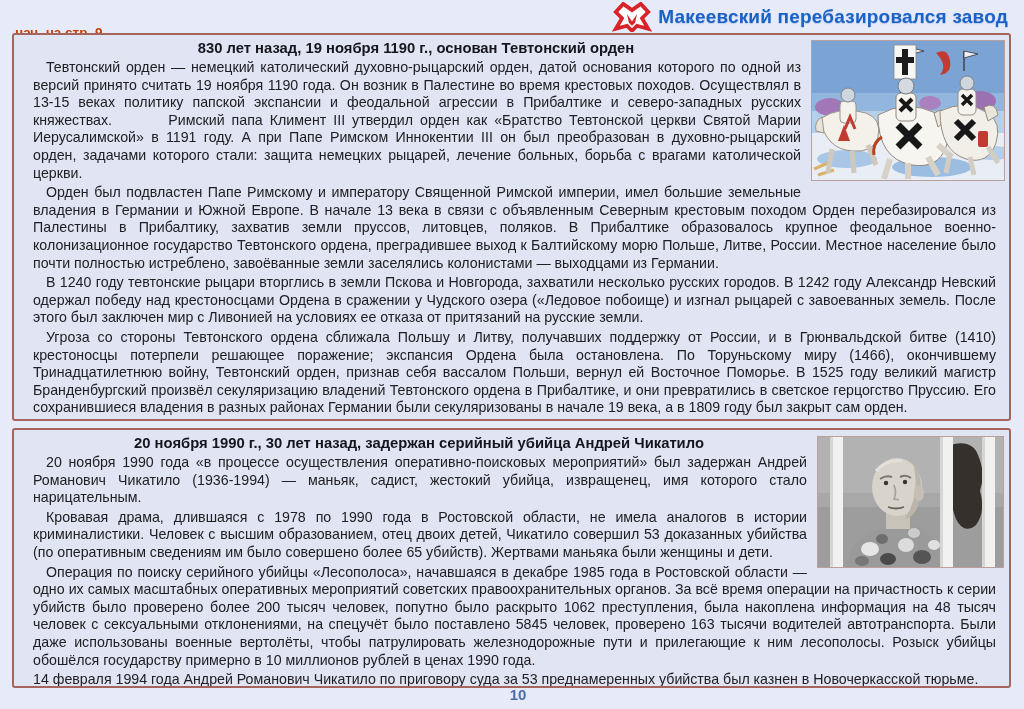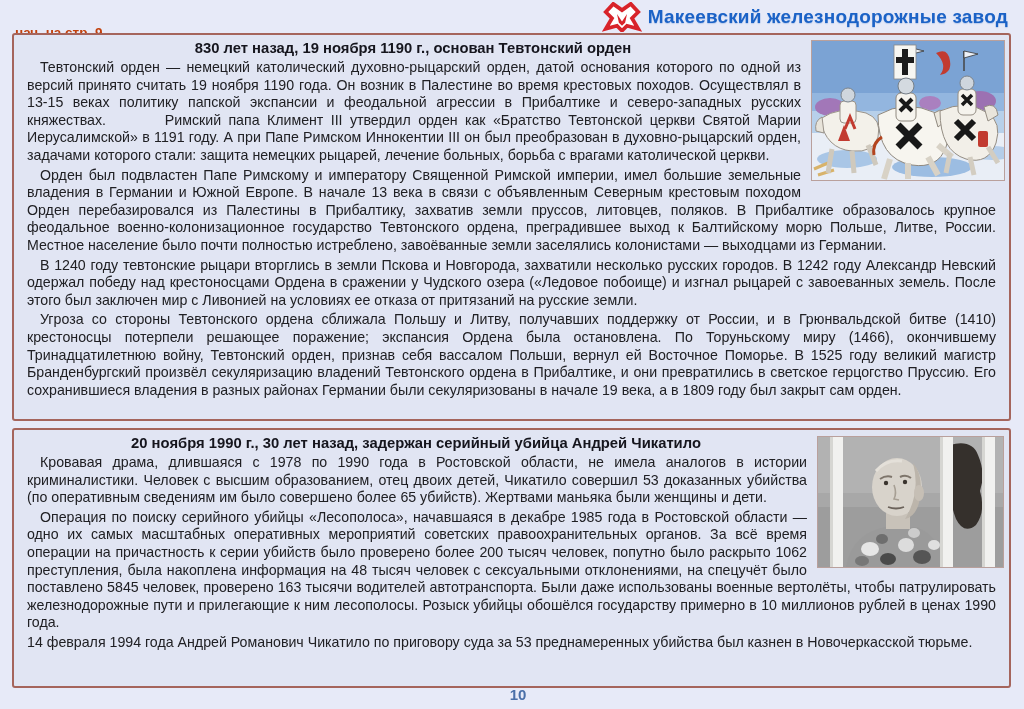--- a/index.html
+++ b/index.html
@@ -25,21 +25,21 @@
     letter-spacing:.2px;
   }
   .logo{width:40px;height:30px;display:block;}
   
   .article-box{
     position:absolute;left:12px;width:999px;
     box-sizing:border-box;
     background:#e1e5f3;
     border:2px solid #a5655c;
     border-radius:3px;
-    padding:4px 11px 4px 11px;
+    padding:4px 11px 4px 17px;
     overflow:hidden;
   }
   .box1{top:33px;height:388px;}
   .box2{top:428px;height:260px;}
   .article-title{
     margin:1px 0 3px 0;
     font-size:14.8px;font-weight:bold;color:#15151d;
     text-align:center;
   }
   .article-box p{
@@ -72,21 +72,21 @@
 <div class="page">
 
   <div class="cont-note">нач. на стр. 9</div>
   <div class="masthead">
     <span>
       <svg class="logo" viewBox="0 0 64 48">
         <path d="M6,16 L18,3 L32,13 L46,3 L58,16 L48,26 L58,43 L40,38 L32,46 L24,38 L6,43 L16,26 Z" fill="#ffffff" stroke="#d8232a" stroke-width="6" stroke-linejoin="miter"></path>
         <path d="M24,19 L32,31 L40,19 L37,33 L32,38 L27,33 Z" fill="#d8232a"></path>
       </svg>
     </span>
-    <span class="masthead-title">Макеевский железнодорожные завод</span>
+    <span class="masthead-title">Макеевский перебазировался завод</span>
   </div>
 
   <section class="article-box box1">
     <div class="figure fig-knights">
       <svg viewBox="0 0 192 139" width="192" height="139">
 
         <rect width="192" height="139" fill="#b7d0ea"></rect>
         <rect width="192" height="60" fill="#7ba3d4"></rect>
         <rect y="52" width="192" height="18" fill="#93b6df"></rect>
 
@@ -190,20 +190,21 @@
           <rect x="12" y="0" width="13" height="130" fill="#f1f1ef"></rect>
           <rect x="12" y="0" width="3" height="130" fill="#d6d6d2"></rect>
           <rect x="122" y="0" width="13" height="130" fill="#f1f1ef"></rect>
           <rect x="122" y="0" width="3" height="130" fill="#d6d6d2"></rect>
           <rect x="164" y="0" width="13" height="130" fill="#f1f1ef"></rect>
           <rect x="164" y="0" width="3" height="130" fill="#d6d6d2"></rect>
         </g>
       </svg>
     </div>
     <h2 class="article-title">20 ноября 1990 г., 30 лет назад, задержан серийный убийца Андрей Чикатило</h2>
+    <p>20 ноября 1990 года «в процессе осуществления оперативно-поисковых мероприятий» был задержан Андрей Романович Чикатило (1936-1994) — маньяк, садист, жестокий убийца, извращенец, имя которого стало нарицательным.</p>
     <p>Кровавая драма, длившаяся с 1978 по 1990 года в Ростовской области, не имела аналогов в истории криминалистики. Человек с высшим образованием, отец двоих детей, Чикатило совершил 53 доказанных убийства (по оперативным сведениям им было совершено более 65 убийств). Жертвами маньяка были женщины и дети.</p>
     <p>Операция по поиску серийного убийцы «Лесополоса», начавшаяся в декабре 1985 года в Ростовской области — одно их самых масштабных оперативных мероприятий советских правоохранительных органов. За всё время операции на причастность к серии убийств было проверено более 200 тысяч человек, попутно было раскрыто 1062 преступления, была накоплена информация на 48 тысяч человек с сексуальными отклонениями, на спецучёт было поставлено 5845 человек, проверено 163 тысячи водителей автотранспорта. Были даже использованы военные вертолёты, чтобы патрулировать железнодорожные пути и прилегающие к ним лесополосы. Розыск убийцы обошёлся государству примерно в 10 миллионов рублей в ценах 1990 года.</p>
     <p class="no-indent">14 февраля 1994 года Андрей Романович Чикатило по приговору суда за 53 преднамеренных  убийства был казнен в Новочеркасской тюрьме.</p>
   </section>
 
   <div class="page-number">10</div>
 
 </div>
 
 </body></html>

